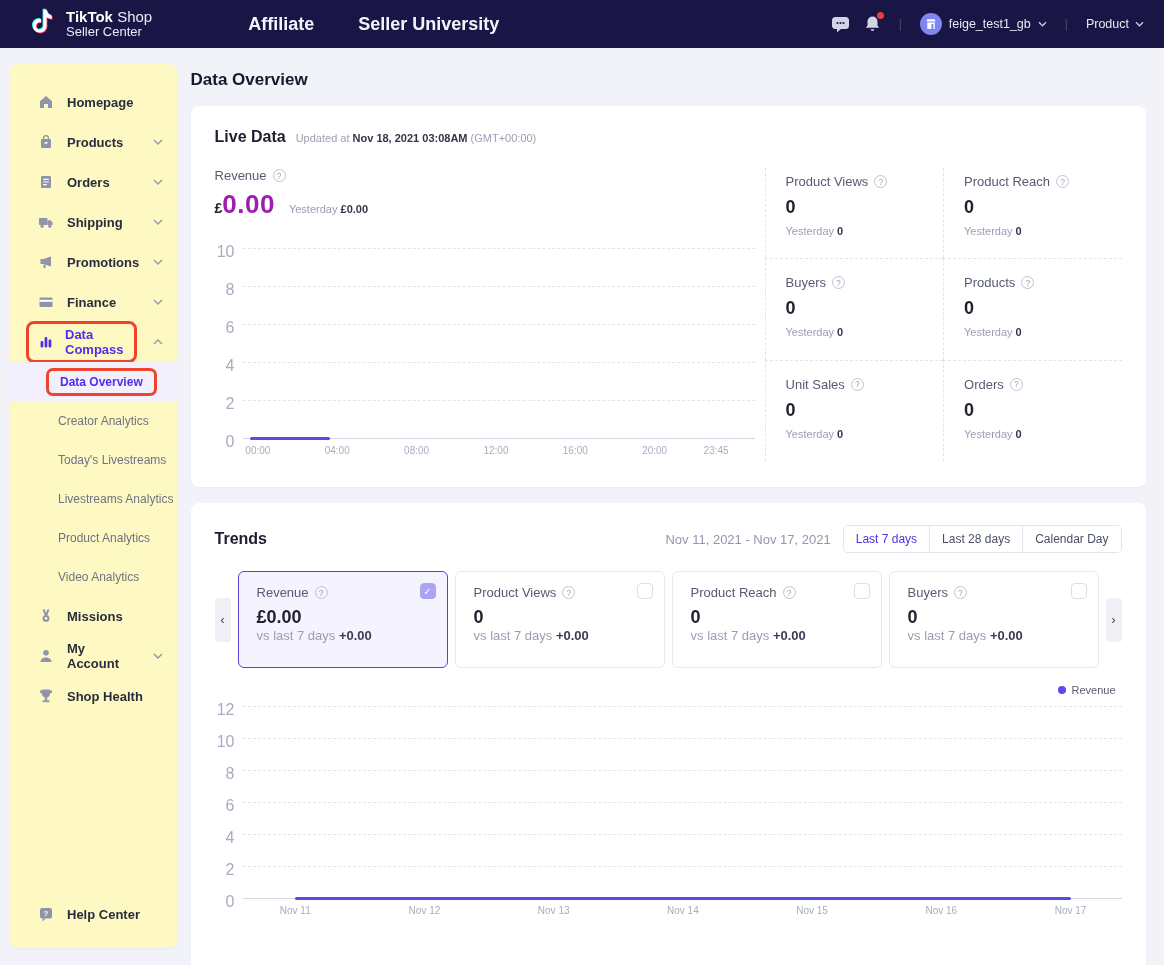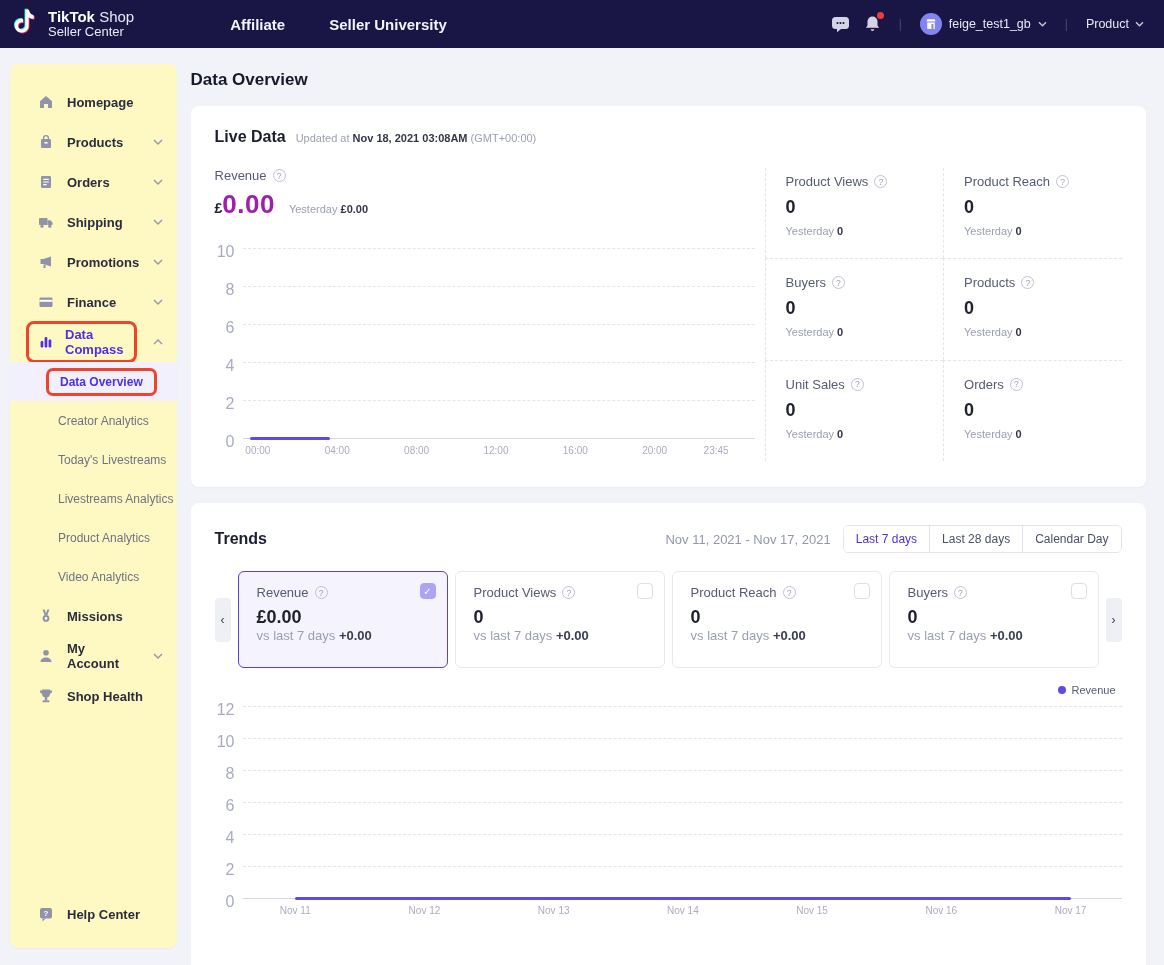--- a/index.html
+++ b/index.html
@@ -1,28 +1,28 @@
 <!DOCTYPE html>
 <html><head>
 <meta charset="utf-8">
 <style>
   * { margin:0; padding:0; box-sizing:border-box; }
   html,body { width:1164px; height:965px; overflow:hidden; }
   body { font-family:"Liberation Sans", sans-serif; background:#F2F3F8; color:#1F2130; }
 
   
-  .navbar { height:48px; background:#191646; display:flex; align-items:center; padding:0 20px 0 14px; }
+  .navbar { height:48px; background:#191646; display:flex; align-items:center; padding:0 20px 0 32px; }
   .logo { display:flex; align-items:center; gap:8px; }
   .logo-text { color:#fff; line-height:1.05; }
   .logo-l1 { font-size:15px; }
   .logo-l1 b { font-weight:800; }
   .logo-l1 .light { font-weight:400; color:#E9EAF5; }
   .logo-l2 { font-size:13px; color:#E9EAF5; }
   .nav-links { display:flex; gap:44px; margin-left:96px; }
-  .nav-link { color:#F3F4FB; font-size:15px; font-weight:700; cursor:pointer; }
+  .nav-link { color:#F3F4FB; font-size:18px; font-weight:700; cursor:pointer; }
   .nav-right { margin-left:auto; display:flex; align-items:center; gap:14px; }
   .hdr-icon { position:relative; display:flex; align-items:center; cursor:pointer; }
   .bell-dot { position:absolute; top:-3px; right:-3px; width:7px; height:7px; border-radius:50%; background:#F23C3C; }
   .hdr-divider { color:#4A4870; font-size:12px; margin:0 4px; }
   .user-chip { display:flex; align-items:center; gap:7px; cursor:pointer; }
   .avatar { width:22px; height:22px; border-radius:50%; background:#8085EF; display:flex; align-items:center; justify-content:center; }
   .user-name { color:#E8E9F2; font-size:12.5px; }
   .lang { display:flex; align-items:center; gap:6px; color:#E8E9F2; font-size:12.5px; cursor:pointer; }
 
   

